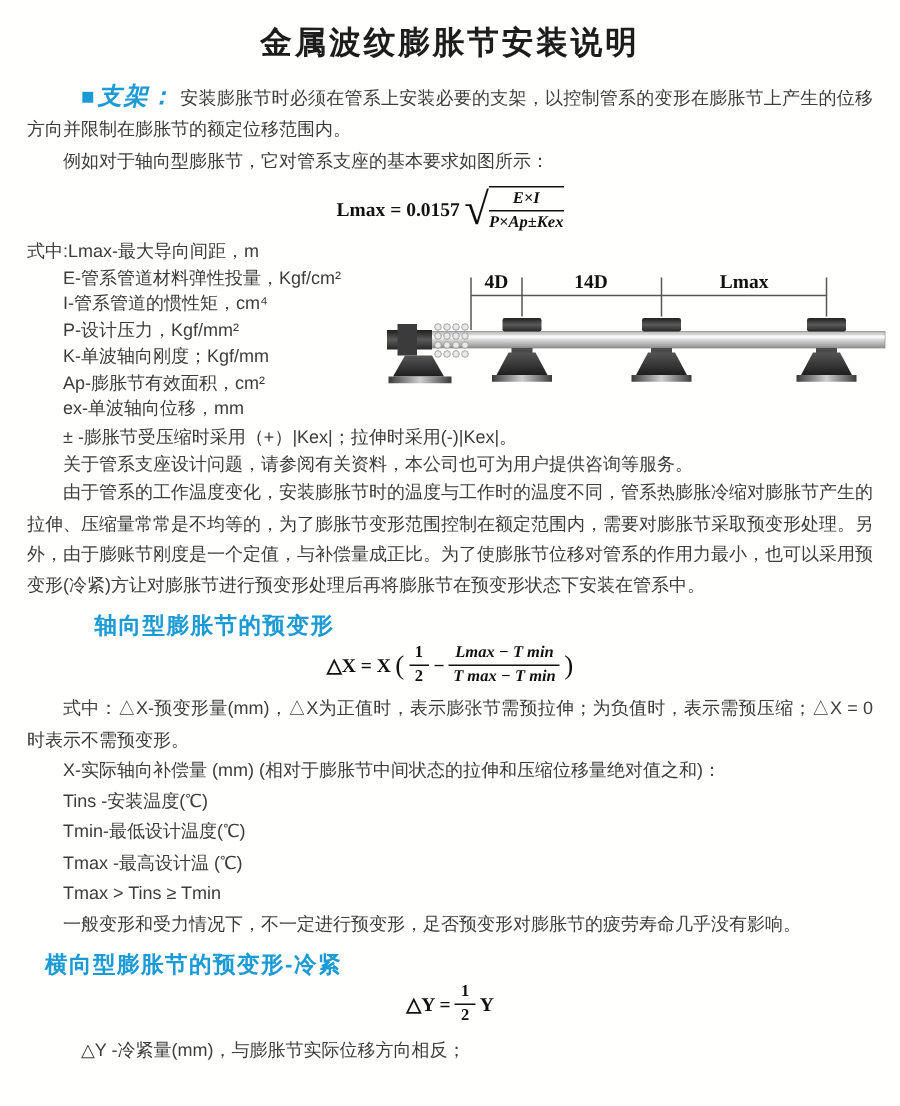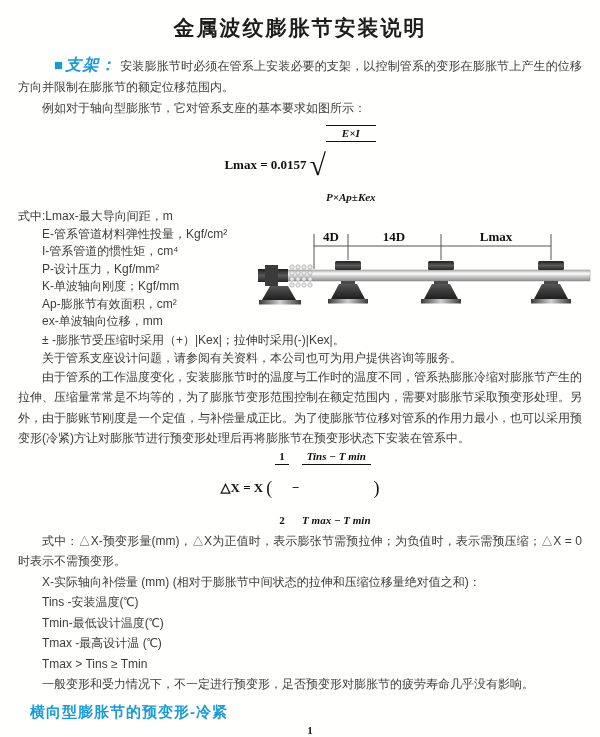--- a/index.html
+++ b/index.html
@@ -25,21 +25,21 @@
     color:#1b9ad5;font-weight:bold;font-size:15px;letter-spacing:1px;margin:8px 0 2px 0;
   }
   .sub-head.ax{padding-left:3em;}
   .sub-head.lat{padding-left:0.8em;}
   
   .formula{
     text-align:center;font-family:"Liberation Serif",serif;color:#111;
     font-size:13px;font-weight:bold;margin:6px 0 4px 0;
   }
   .formula .row{display:inline-flex;align-items:center;gap:3px;}
-  .frac{display:inline-flex;flex-direction:column;text-align:center;font-size:11px;line-height:13px;vertical-align:middle;gap:48px;}
+  .frac{display:inline-flex;flex-direction:column;text-align:center;font-size:11px;line-height:13px;vertical-align:middle;}
   .frac .num{border-bottom:1px solid #111;padding:0 4px 1px 4px;}
   .frac .den{padding-top:1px;}
   .frac.it{font-style:italic;}
   .sqrt-sym{font-size:30px;font-weight:normal;line-height:28px;margin-right:-3px;}
   .radicand{display:inline-block;border-top:1.5px solid #111;padding-top:1px;}
   .paren{font-size:18px;font-weight:normal;}
   
   .def-row{display:flex;align-items:flex-start;margin-top:4px;}
   .def-col{flex:0 0 238px;}
   .def-line{font-size:12px;line-height:17.5px;color:#3c3c3c;}
@@ -164,32 +164,33 @@
       </svg>
     </div>
   </div>
 
   <div class="note-line">± -膨胀节受压缩时采用（+）|Kex|；拉伸时采用(-)|Kex|。</div>
   <div class="note-line">关于管系支座设计问题，请参阅有关资料，本公司也可为用户提供咨询等服务。</div>
 
 
   <p class="para indent2" style="line-height:20.5px">由于管系的工作温度变化，安装膨胀节时的温度与工作时的温度不同，管系热膨胀冷缩对膨胀节产生的拉伸、压缩量常常是不均等的，为了膨胀节变形范围控制在额定范围内，需要对膨胀节采取预变形处理。另外，由于膨账节刚度是一个定值，与补偿量成正比。为了使膨胀节位移对管系的作用力最小，也可以采用预变形(冷紧)方让对膨胀节进行预变形处理后再将膨胀节在预变形状态下安装在管系中。</p>
 
+  <div class="sub-head ax">轴向型膨胀节的预变形</div>
 
   <div class="formula tight">
     <span class="row">
       <span>△X = X</span>
       <span class="paren">(</span>
       <span class="frac">
           <span class="num">1</span>
           <span class="den">2</span>
         </span>
       <span>−</span>
       <span class="frac it">
-          <span class="num">Tins − T min</span>
+          <span class="num">Lmax − T min</span>
           <span class="den">T max − T min</span>
         </span>
       <span class="paren">)</span>
     </span>
   </div>
 
   <p class="para indent2" style="line-height:20.5px">式中：△X-预变形量(mm)，△X为正值时，表示膨张节需预拉伸；为负值时，表示需预压缩；△X = 0时表示不需预变形。</p>
 
   <div class="items">
     <div class="def-line sub">X-实际轴向补偿量 (mm) (相对于膨胀节中间状态的拉伸和压缩位移量绝对值之和)：</div>

